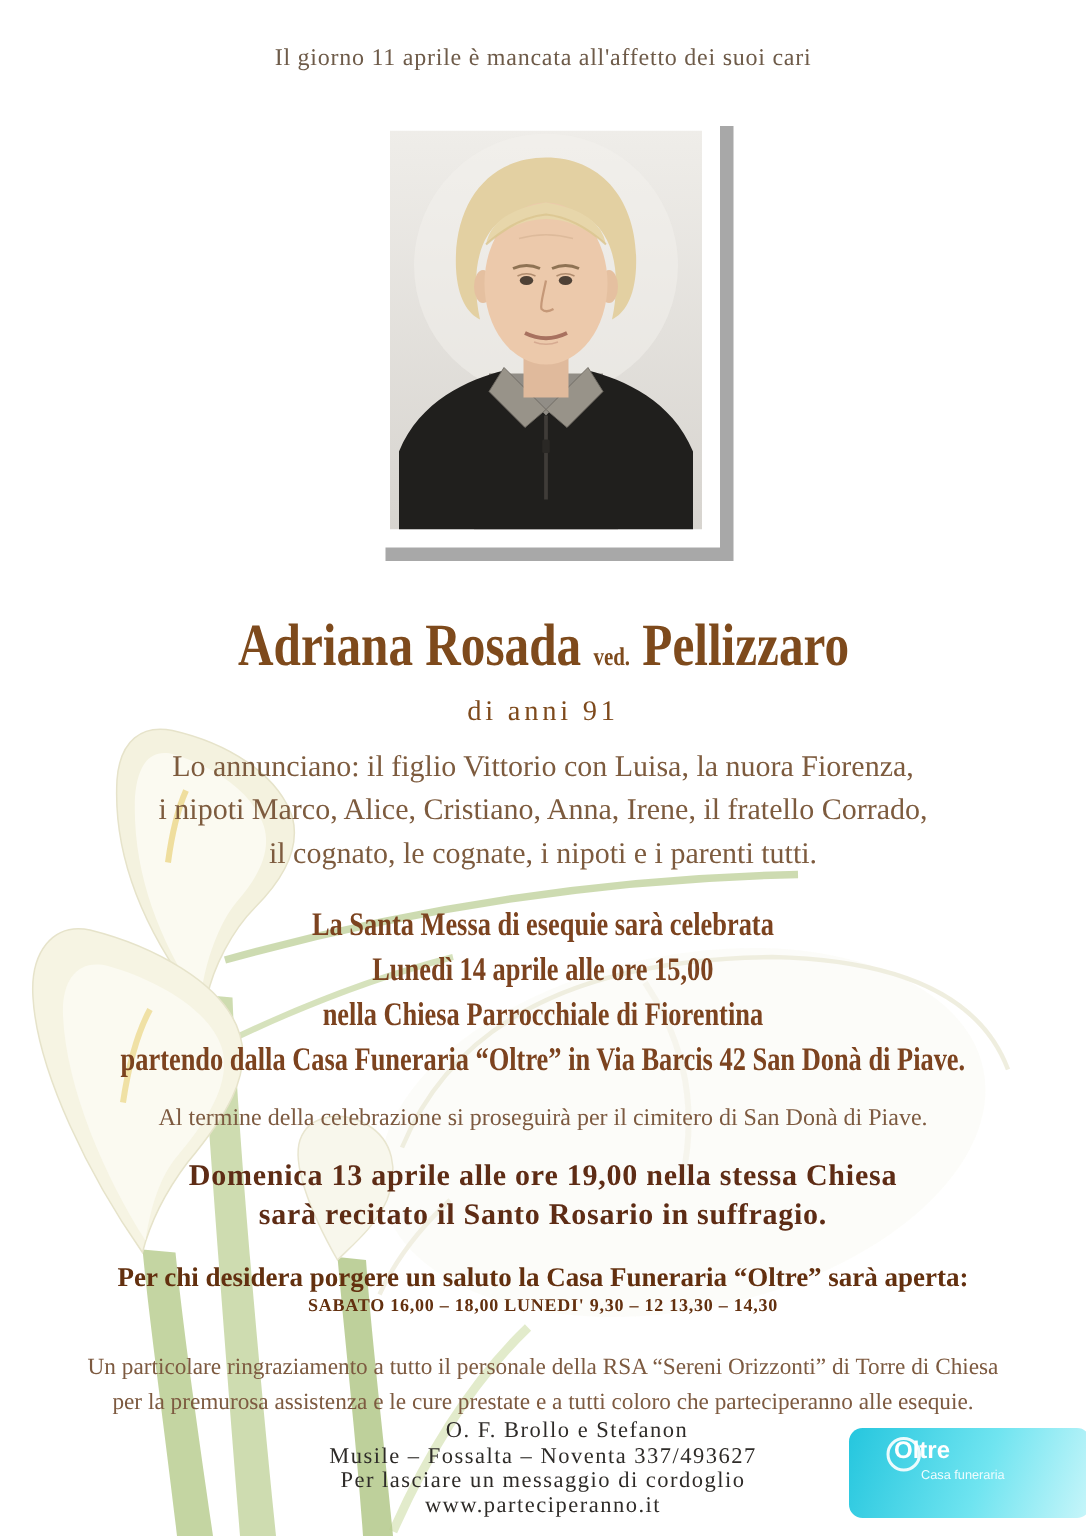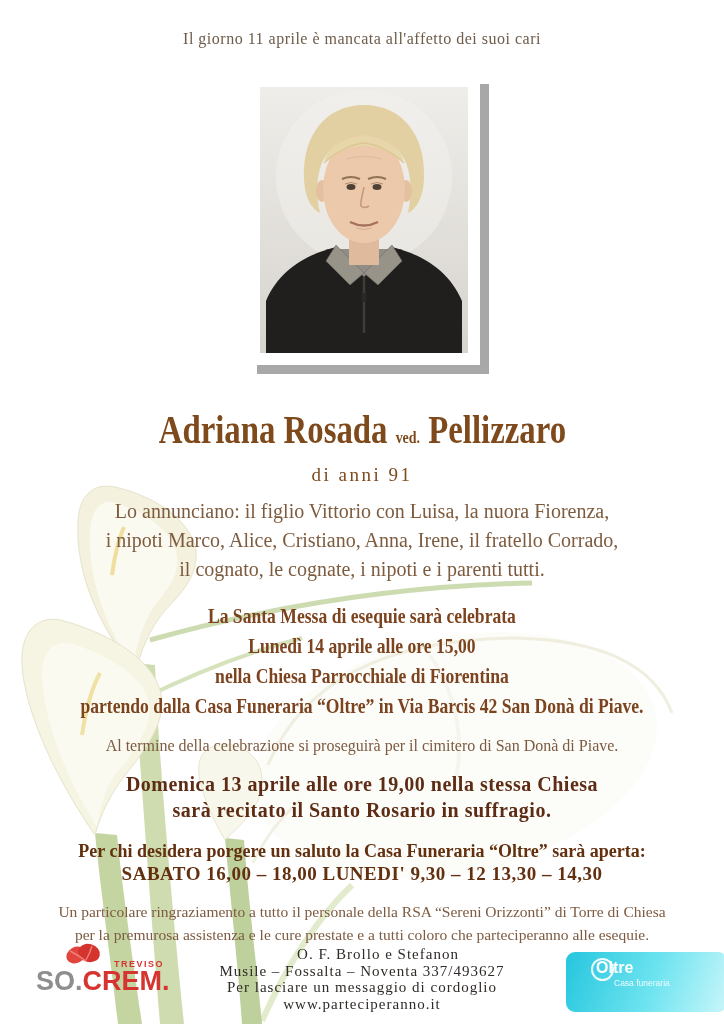--- a/index.html
+++ b/index.html
@@ -41,21 +41,21 @@
   .mass{top:601px;color:#7c431f;}
   .mass-inner{display:inline-block;transform:scaleX(0.80);transform-origin:center top;
     font-weight:bold;font-size:22px;line-height:30px;white-space:nowrap;}
 
   .cemetery{top:737px;font-size:16px;color:#7d5a40;}
 
   .rosary{top:771px;font-weight:bold;font-size:20px;line-height:26px;
     letter-spacing:0.5px;color:#5e2c15;}
 
   .visit-intro{top:841px;font-weight:bold;font-size:18px;color:#63300f;}
-  .visit-hours{top:863px;font-weight:bold;font-size:19px;letter-spacing:0.5px;color:#63300f;text-align:center;}
+  .visit-hours{top:863px;font-weight:bold;font-size:12px;letter-spacing:0.5px;color:#63300f;text-align:center;}
 
   .thanks{top:900px;font-size:15.5px;line-height:23px;color:#7d5a40;}
 
   
   .fh{top:946px;font-size:15px;line-height:16.5px;letter-spacing:1px;color:#2e2b28;}
   .fh-name{font-weight:normal;margin-left:32px;}
 
   
   .socrem{left:36px;top:950px;width:160px;height:60px;
     font-family:"Liberation Sans","DejaVu Sans",sans-serif;}
@@ -200,32 +200,20 @@
   </div>
 
   <div class="abs centered visit-intro">Per chi desidera porgere un saluto la Casa Funeraria “Oltre” sarà aperta:</div>
   <div class="abs centered visit-hours">SABATO 16,00 – 18,00   LUNEDI' 9,30 – 12  13,30 – 14,30</div>
 
   <div class="abs centered thanks">
     <div>Un particolare ringraziamento a tutto il personale della RSA “Sereni Orizzonti” di Torre di Chiesa</div>
     <div>per la premurosa assistenza e le cure prestate e a tutti coloro che parteciperanno alle esequie.</div>
   </div>
 
-  <div class="abs socrem">
-    <span class="socrem-city">TREVISO</span>
-    <div class="socrem-row">
-      <span class="socrem-so">SO.</span><span class="socrem-crem">CREM.</span>
-    </div>
-    <svg class="butterfly" viewBox="0 0 38 30" aria-hidden="true">
-      <ellipse cx="12" cy="14" rx="10" ry="8" fill="#e2453e" transform="rotate(-28 12 14)"></ellipse>
-      <ellipse cx="25" cy="12" rx="11" ry="9" fill="#d4332e" transform="rotate(14 25 12)"></ellipse>
-      <path d="M6,10 Q14,14 22,20" stroke="#f3928c" stroke-width="1.5" fill="none" opacity="0.8"></path>
-      <path d="M28,5 Q26,12 22,19" stroke="#f3928c" stroke-width="1.5" fill="none" opacity="0.8"></path>
-    </svg>
-  </div>
 
   <div class="abs centered fh">
     <div class="fh-name">O. F. Brollo e Stefanon</div>
     <div>Musile – Fossalta – Noventa 337/493627</div>
     <div>Per lasciare un messaggio di cordoglio</div>
     <div>www.parteciperanno.it</div>
   </div>
 
   <div class="abs oltre">
     <span class="oltre-circle"></span>

